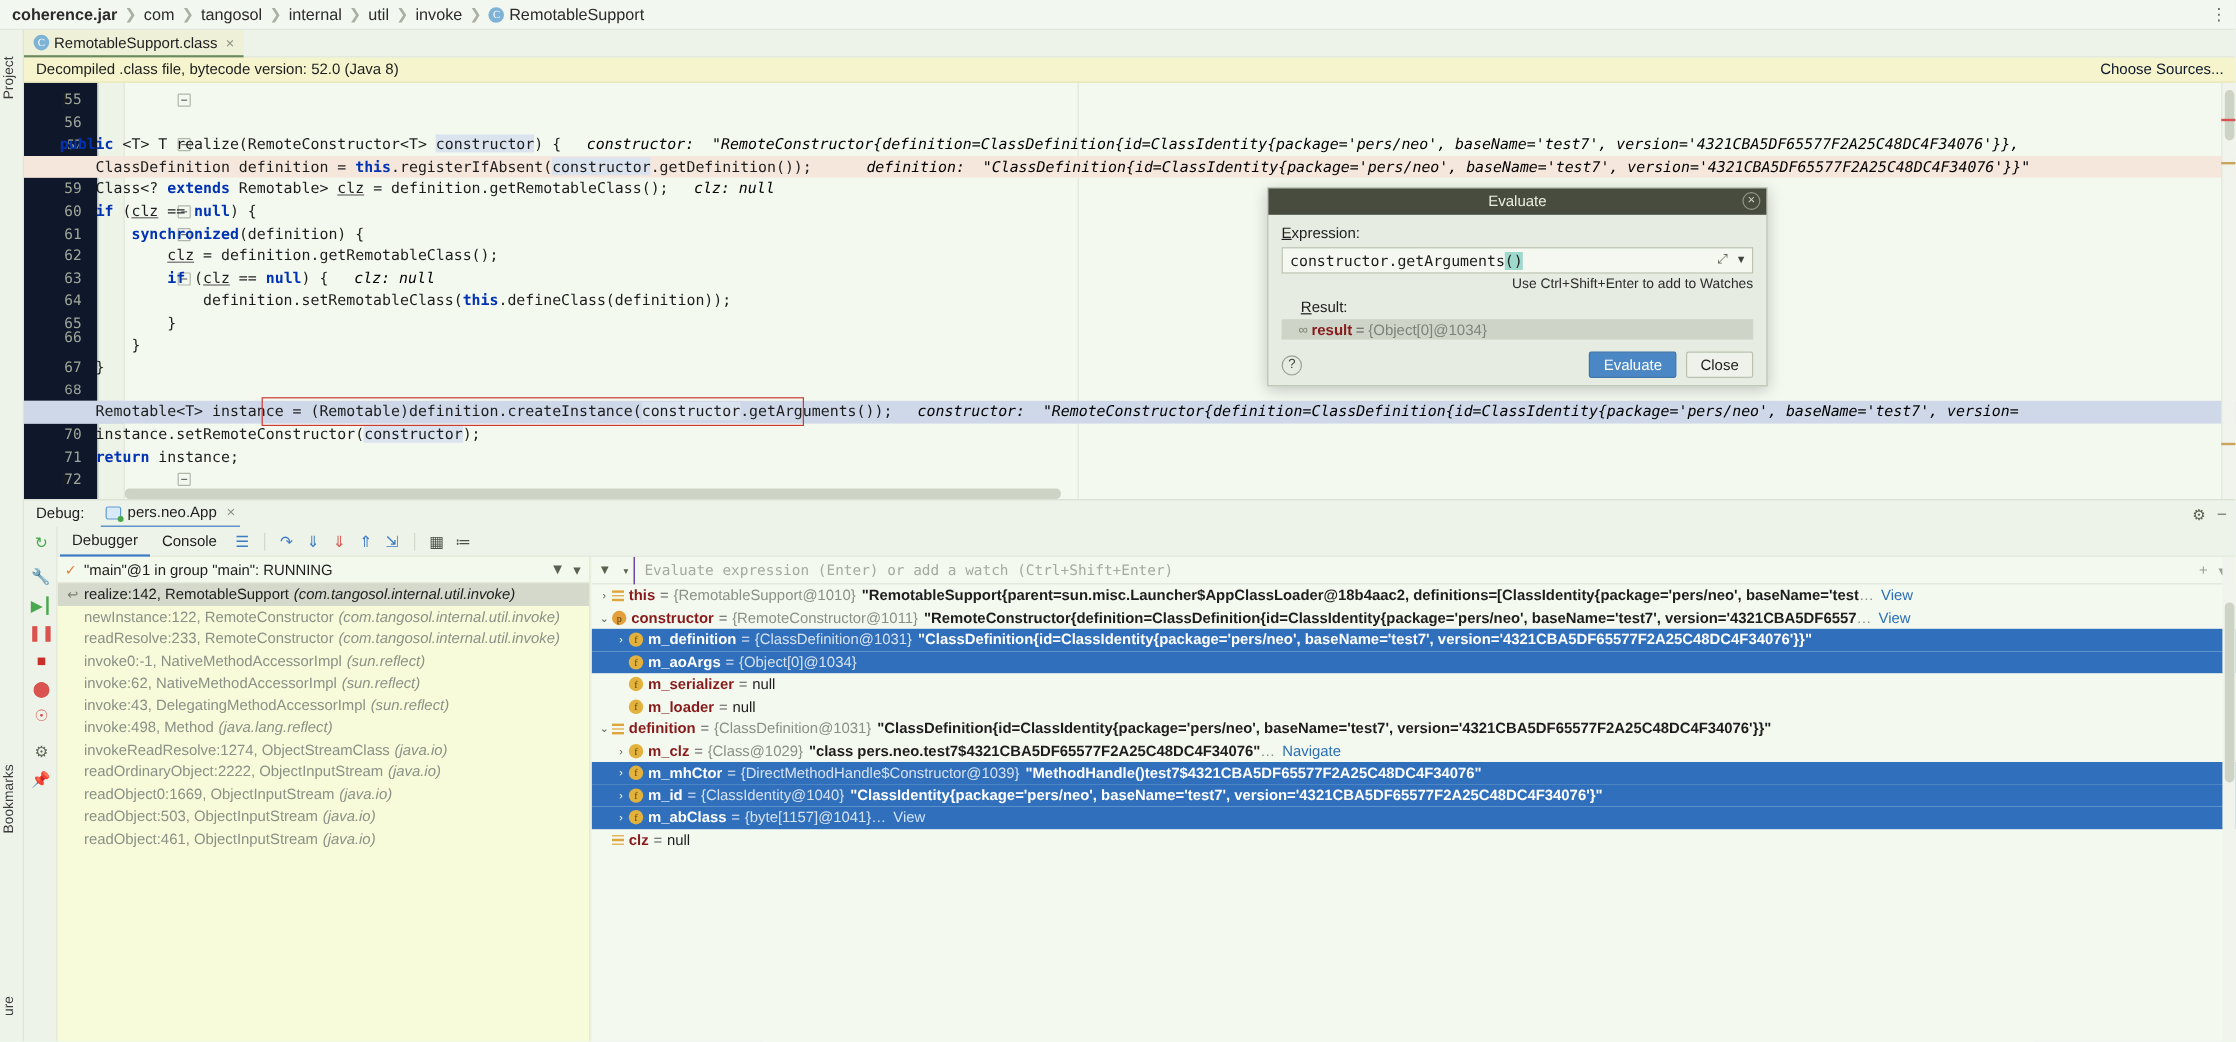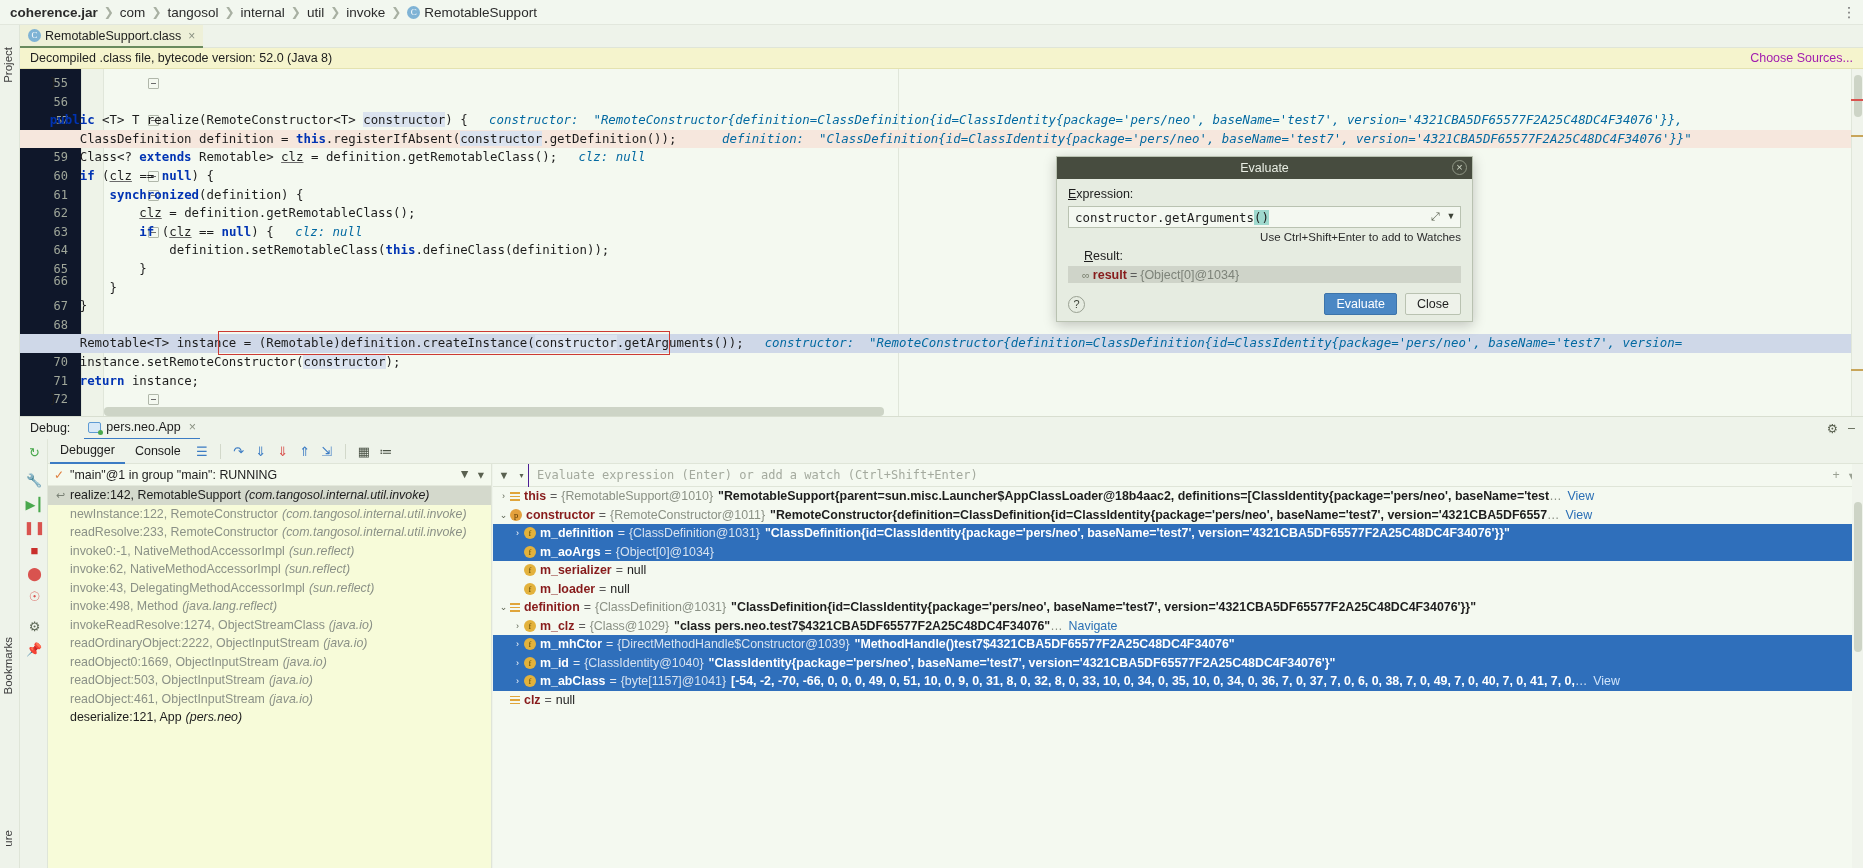--- a/index.html
+++ b/index.html
@@ -58,21 +58,21 @@
   }
   .etab .x { margin-left: 7px; color: #8a9182; font-size: 12px; }
 
   
   .banner {
     position: absolute; left: 20px; top: 48px; right: 0; height: 21px;
     background: #f5f4cd; border-bottom: 1px solid #e4e2b0;
     display: flex; align-items: center; padding: 0 10px;
     font-size: 12.5px; color: #1d1d1d;
   }
-  .banner .link { margin-left: auto; color: #a21caf; }
+  .banner .link { margin-left: auto; color: #0f172a; }
 
   
   .editor {
     position: absolute; left: 20px; top: 69px; right: 0; height: 347px;
     background: #f4f9f0; overflow: hidden;
     font-family: "DejaVu Sans Mono", monospace; font-size: 12.4px;
   }
   .gutter {
     position: absolute; left: 0; top: 0; width: 62px; bottom: 0;
     background: #0f172a; border-right: 1px solid #e0e6da;
@@ -82,21 +82,21 @@
     background: #eef3e8; border-right: 1px solid #e0e6da;
   }
   .lnum {
     position: absolute; width: 48px; text-align: right;
     color: #a0a79a; height: 18.6px; line-height: 18.6px; font-size: 12px;
   }
   .code { position: absolute; left: 0; height: 18.6px; line-height: 18.6px; white-space: pre; }
   .kw { color: #0033b3; font-weight: bold; }
   .und { text-decoration: underline; text-decoration-color:#6b6b6b; }
   .hl { background: #dbe3ef; }
-  .hint { color: #0369a1; font-style: italic; }
+  .hint { color: #000000; font-style: italic; }
   .lrow-hl { position: absolute; left: 0; right: 0; height: 18.6px; background: #f6e7dd; }
   .lrow-exec { position: absolute; left: 0; right: 0; height: 18.6px; background: #cfd8e8; }
   .bp { position: absolute; left: 42px; width: 13px; height: 13px; border-radius: 50%;
         background: #db5860; }
   .bp.check::after {
     content: "✓"; position: absolute; left: 2px; top: -3px;
     color: #2f7a2f; font-size: 11px; font-weight: bold;
   }
   .fold {
     position: absolute; left: 66px; width: 11px; height: 11px;
@@ -367,21 +367,21 @@
         <div class="bp check" style="top: 63.8px;"></div>
         <div class="lnum" style="top: 79.4px;">59</div>
         <div class="lnum" style="top: 98px;">60</div>
         <div class="lnum" style="top: 116.6px;">61</div>
         <div class="lnum" style="top: 135.2px;">62</div>
         <div class="lnum" style="top: 153.8px;">63</div>
         <div class="lnum" style="top: 172.4px;">64</div>
         <div class="lnum" style="top: 191px;">65</div>
         <div class="lnum" style="top: 203px;">66</div>
         <div class="lnum" style="top: 228.2px;">67</div>
-        <div class="lnum" style="top: 246.8px;">68</div>
+        <div class="lnum" style="top: 246.8px; font-family: Liberation Mono, monospace;">68</div>
         <div class="lnum" style="top: 265.4px;">69</div>
         <div class="bp check" style="top: 268.4px;"></div>
         <div class="lnum" style="top: 284px;">70</div>
         <div class="lnum" style="top: 302.6px;">71</div>
         <div class="lnum" style="top: 321.2px;">72</div>
       </div>
     <div class="fold-col">
         <div class="fold" style="top: 9px;"></div>
         <div class="fold" style="top: 46.2px;"></div>
         <div class="fold" style="top: 102px;"></div>
@@ -579,25 +579,20 @@
         <div class="frame-row">
           <span class="frame-ico"></span>
           <span>readObject:503, ObjectInputStream</span>
           <span class="pkg">(java.io)</span>
         </div>
         <div class="frame-row">
           <span class="frame-ico"></span>
           <span>readObject:461, ObjectInputStream</span>
           <span class="pkg">(java.io)</span>
         </div>
-        <div class="frame-row last">
-          <span class="frame-ico"></span>
-          <span>deserialize:121, App</span>
-          <span class="pkg">(pers.neo)</span>
-        </div>
       </div>
   </div>
 
   <div class="vars">
     <div class="watch-bar">
       <span class="watch-funnel">▼</span>
       <span class="watch-caret">▾</span>
       <div class="watch-input">Evaluate expression (Enter) or add a watch (Ctrl+Shift+Enter)</div>
       <span class="watch-right">
         <span>+</span>
@@ -695,21 +690,20 @@
           <span class="veq">=</span>
           <span class="vtype">{ClassIdentity@1040}</span>
           <span class="vstr">"ClassIdentity{package='pers/neo', baseName='test7', version='4321CBA5DF65577F2A25C48DC4F34076'}"</span>
         </div>
         <div class="vrow ind1 sel">
           <span class="arrow">›</span>
           <span class="vico f">f</span>
           <span class="vname">m_abClass</span>
           <span class="veq">=</span>
           <span class="vtype">{byte[1157]@1041}</span>
-          <span class="vstr">[-54, -2, -70, -66, 0, 0, 0, 49, 0, 51, 10, 0, 9, 0, 31, 8, 0, 32, 8, 0, 33, 10, 0, 34, 0, 35, 10, 0, 34, 0, 36, 7, 0, 37, 7, 0, 6, 0, 38, 7, 0, 49, 7, 0, 40, 7, 0, 41, 7, 0, </span>
           <span class="vtype"> …</span>
           <span class="vlink">View</span>
         </div>
         <div class="vrow ind0">
           <span class="arrow"></span>
           <span class="hamburger">
             <i></i>
             <i></i>
             <i></i>
           </span>

